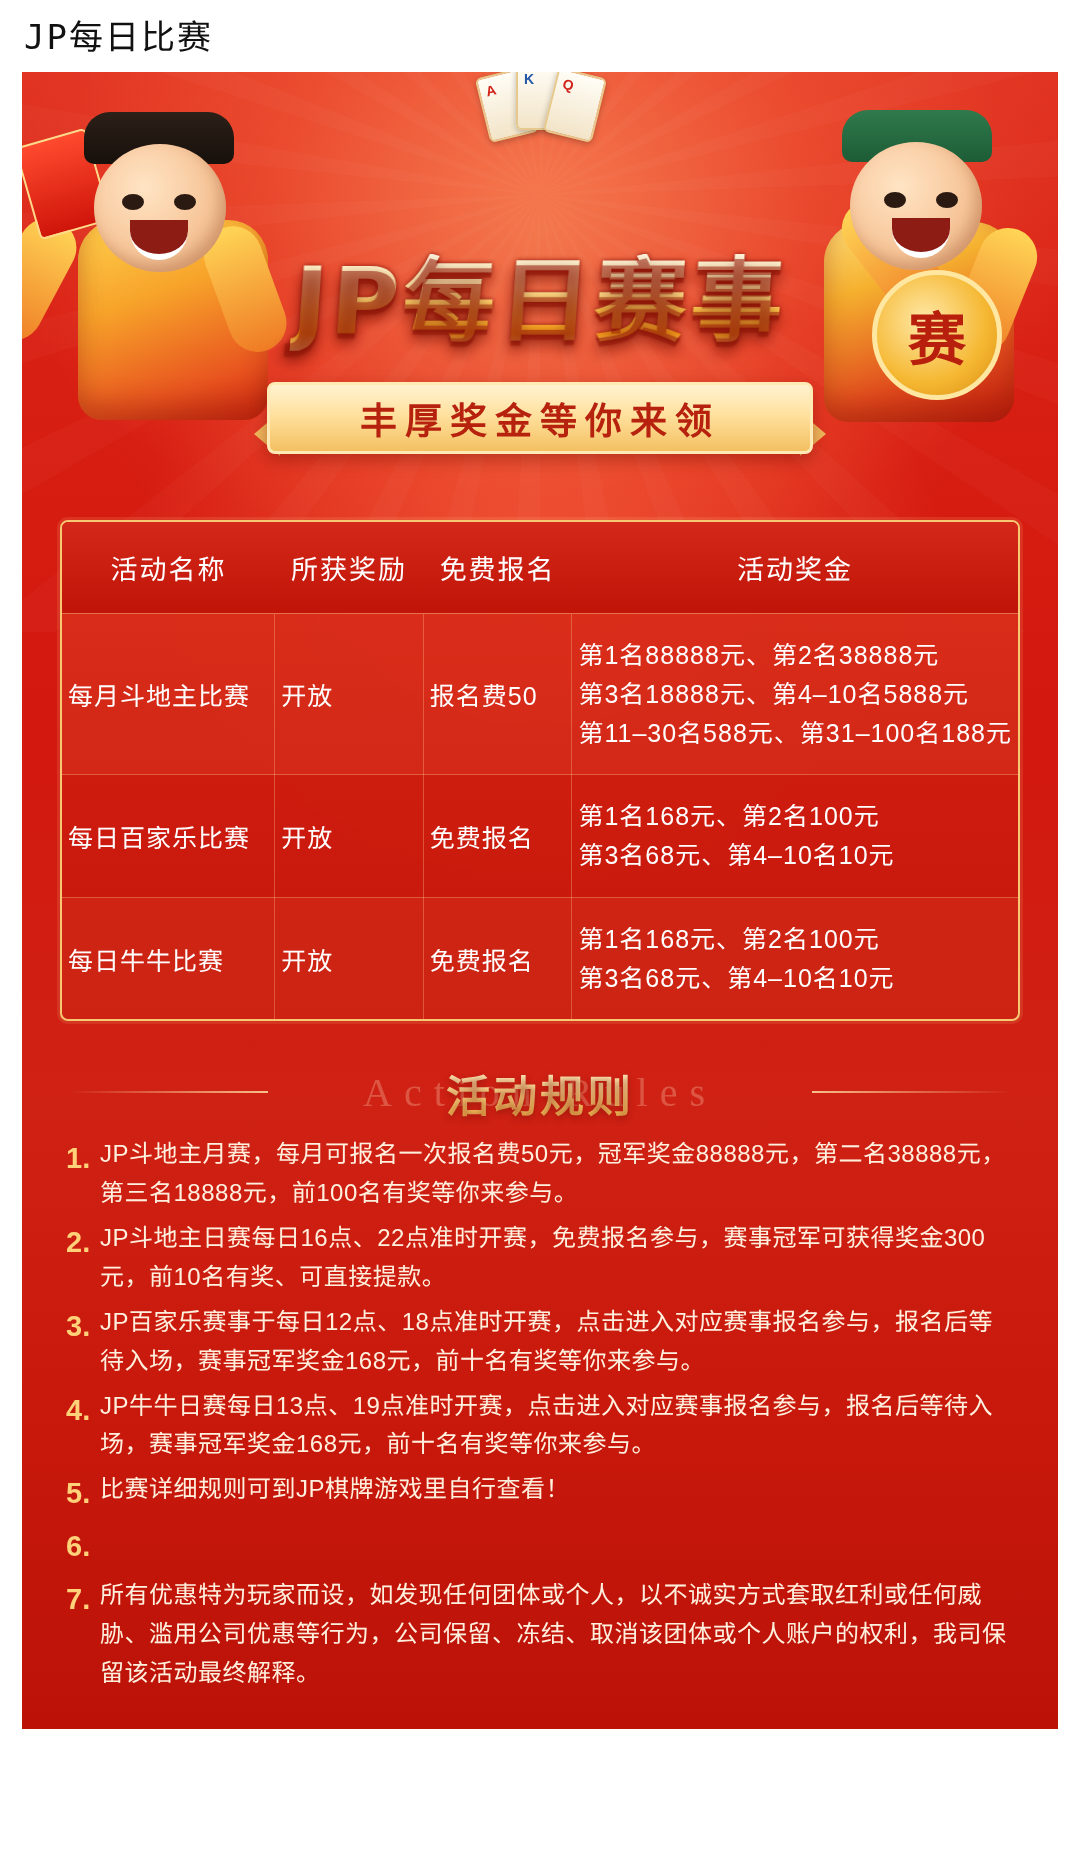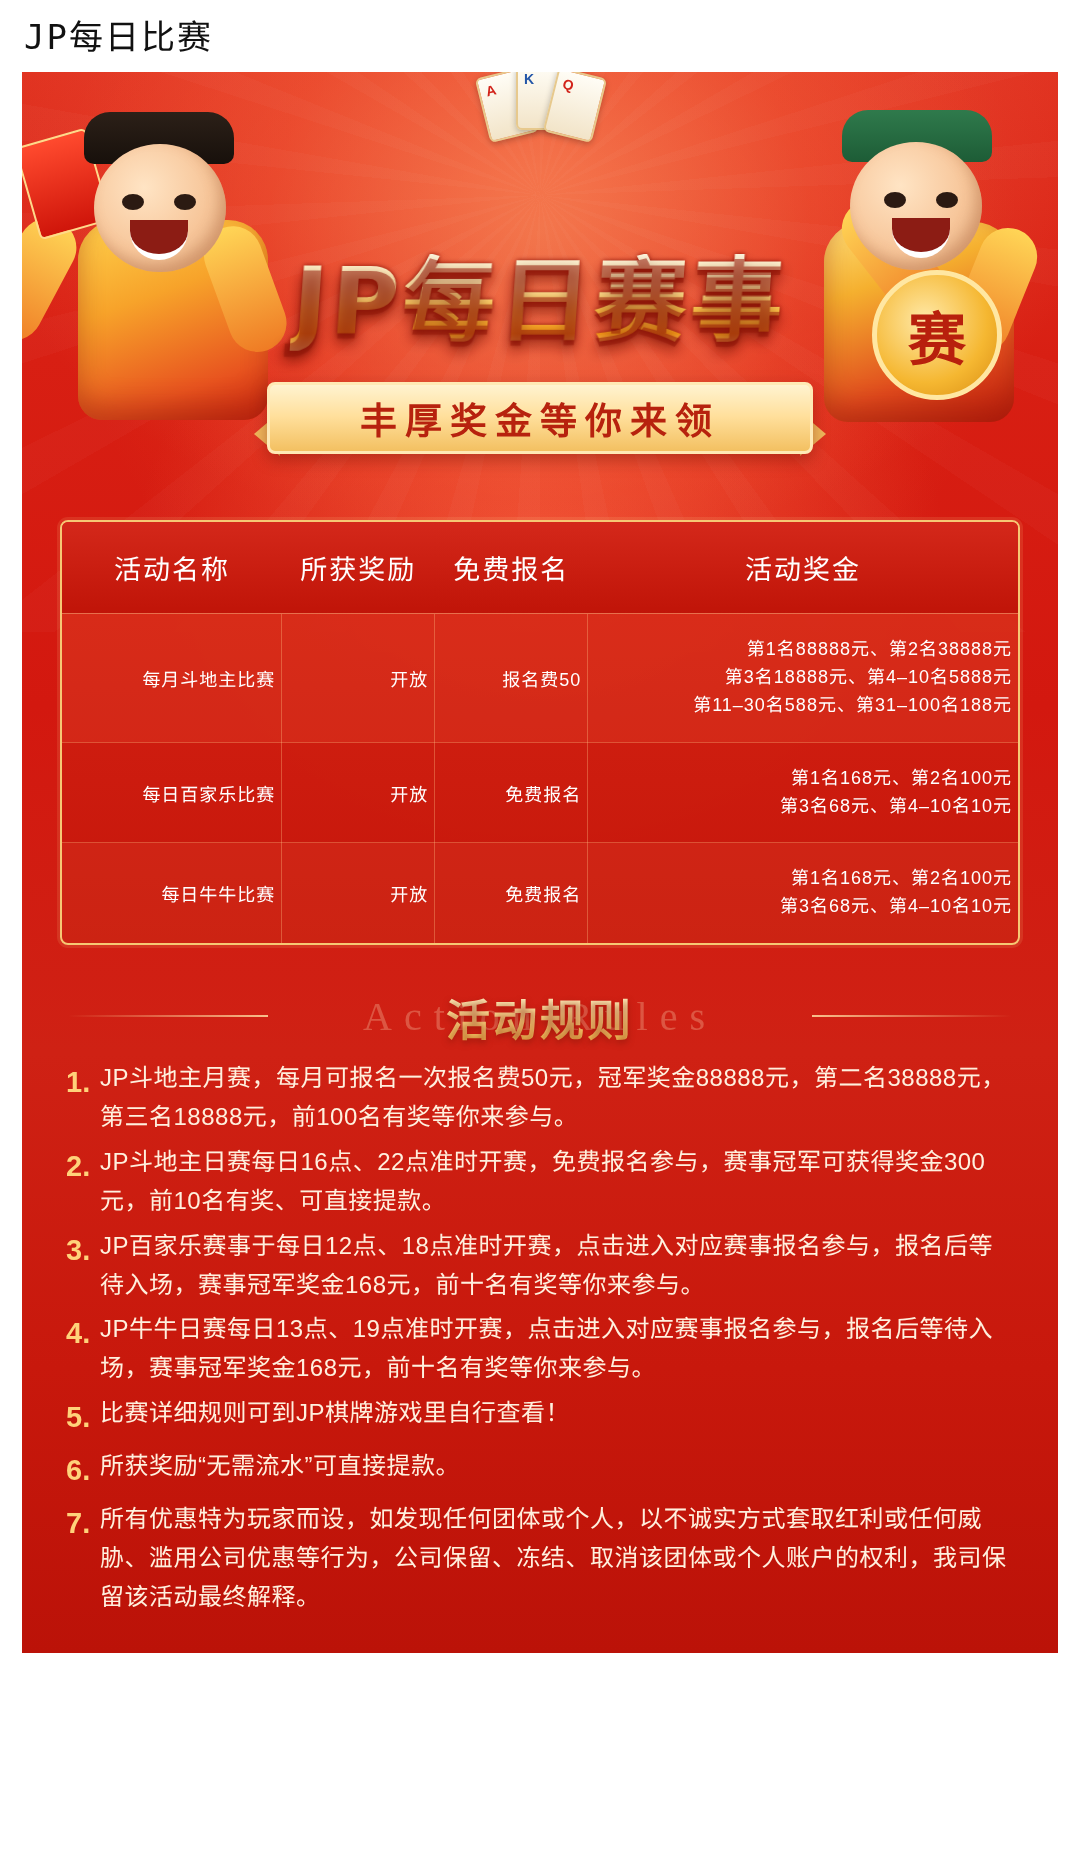--- a/index.html
+++ b/index.html
@@ -233,22 +233,22 @@
   }
   table.tbl thead th {
     background: linear-gradient(180deg,#d4281a,#c01408);
     font-size: 27px;
     font-weight: normal;
     padding: 26px 4px;
     letter-spacing: 2px;
     border-bottom: 1px solid rgba(255,200,140,.45);
   }
   table.tbl td {
-    font-size: 18px;
-    text-align: right;
+    font-size: 25px;
+    text-align: left;
     padding: 22px 6px;
     border-bottom: 1px solid rgba(255,190,130,.35);
     border-right: 1px solid rgba(255,190,130,.35);
     vertical-align: middle;
     letter-spacing: 1px;
   }
   table.tbl tbody tr:nth-child(odd) td { background: rgba(255,120,80,.12); }
   table.tbl tbody tr:last-child td { border-bottom: none; }
   table.tbl td:last-child { border-right: none; }
   .col-name { width: 23%; }
@@ -440,21 +440,20 @@
       <div class="rule-item">
         <span class="rule-num">4.</span>
         <span class="rule-text">JP牛牛日赛每日13点、19点准时开赛，点击进入对应赛事报名参与，报名后等待入场，赛事冠军奖金168元，前十名有奖等你来参与。</span>
       </div>
       <div class="rule-item">
         <span class="rule-num">5.</span>
         <span class="rule-text">比赛详细规则可到JP棋牌游戏里自行查看！</span>
       </div>
       <div class="rule-item">
         <span class="rule-num">6.</span>
-        <span class="rule-text">所获奖励“无需流水”可直接提款。</span>
       </div>
       <div class="rule-item">
         <span class="rule-num">7.</span>
         <span class="rule-text">所有优惠特为玩家而设，如发现任何团体或个人，以不诚实方式套取红利或任何威胁、滥用公司优惠等行为，公司保留、冻结、取消该团体或个人账户的权利，我司保留该活动最终解释。</span>
       </div>
     </div>
 
   </div>
 </div>
 

